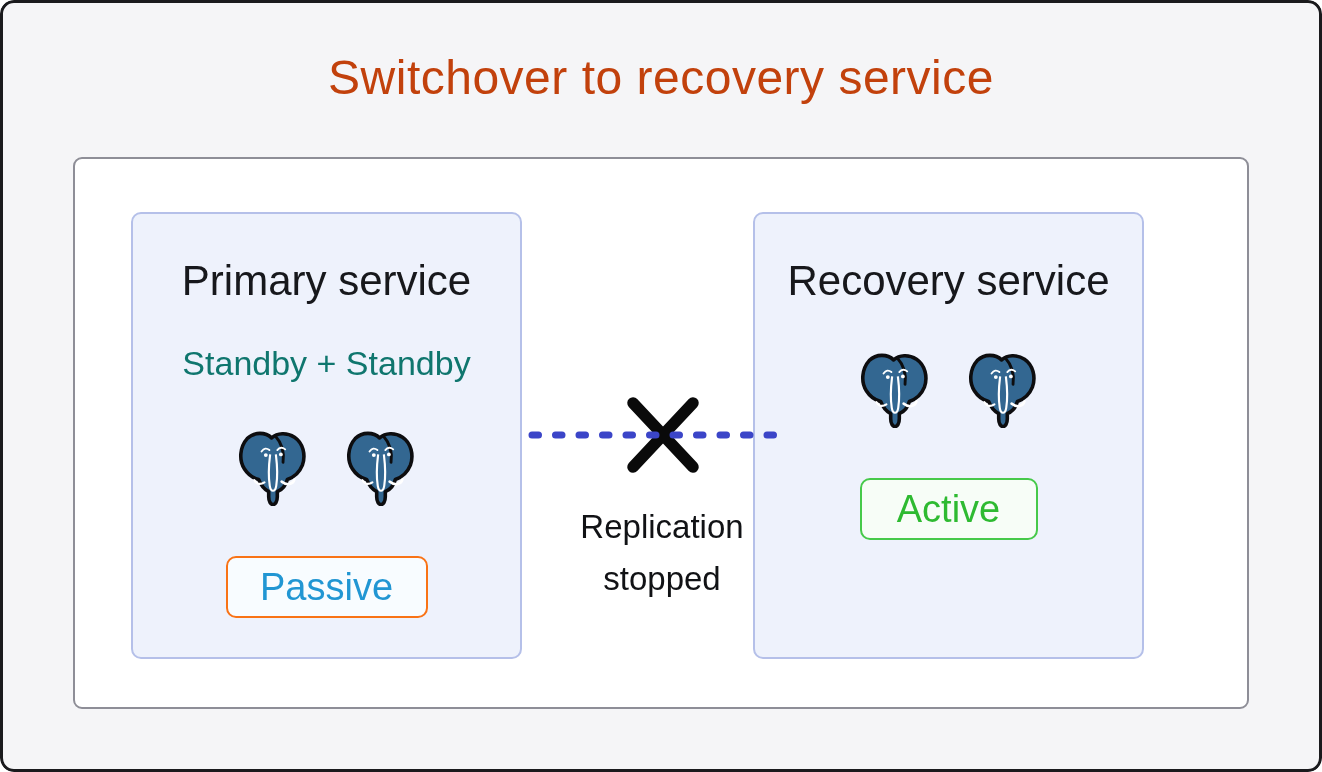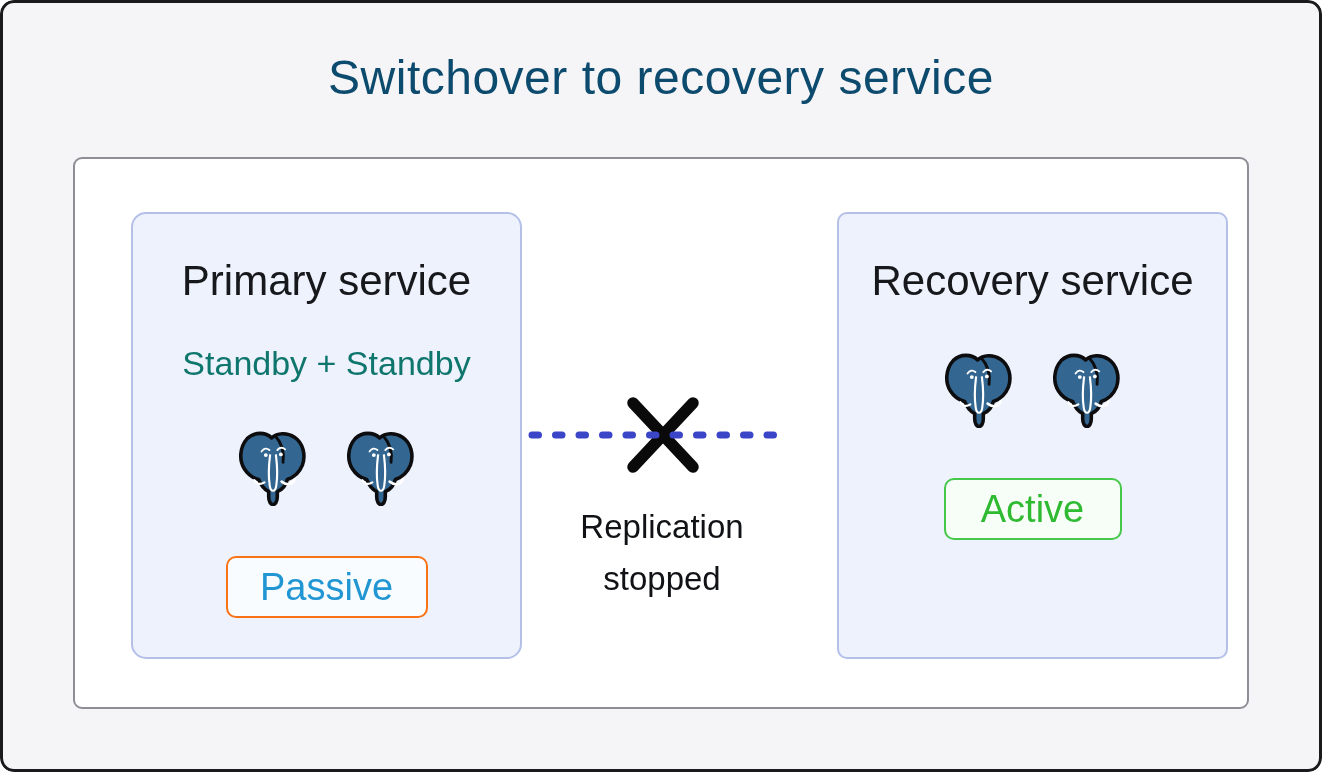--- a/index.html
+++ b/index.html
@@ -5,33 +5,33 @@
   html,body{margin:0;padding:0;background:#fff;}
   .stage{
     position:relative;width:1322px;height:772px;
     background:#f5f5f7;border-radius:14px;overflow:hidden;
     font-family:"Liberation Sans", sans-serif;color:#121316;
   }
   .frame{position:absolute;inset:0;border-radius:14px;
     box-shadow:inset 0 0 0 3px #1a1a1d;pointer-events:none;z-index:50;}
   .title{
     position:absolute;top:52px;left:0;width:100%;text-align:center;
-    font-size:48px;line-height:1.1;color:#0c4a6e;letter-spacing:0.5px;
+    font-size:48px;line-height:1.1;color:#c2410c;letter-spacing:0.5px;
   }
   .panel{
     position:absolute;left:73px;top:157px;width:1176px;height:552px;
     background:#ffffff;border:2px solid #8e8e97;border-radius:9px;box-sizing:border-box;
   }
   .card{
     position:absolute;top:212px;width:391px;height:447px;box-sizing:border-box;
     background:#eef2fc;border:2px solid #b5c0e9;border-radius:10px;
     display:flex;flex-direction:column;align-items:center;z-index:2;
   }
-  .card.left{left:131px;border-radius:15px;}
-  .card.right{left:837px;}
+  .card.left{left:131px;}
+  .card.right{left:753px;}
   .card-title{margin-top:46px;font-size:42px;line-height:1;color:#17181c;}
   .card-sub{margin-top:44px;font-size:34px;line-height:1;color:#0f766e;}
   .icons{margin-top:50px;display:flex;gap:36px;align-items:center;}
   .pg-icon{width:72px;height:76px;display:block;}
   .badge{
     margin-top:50px;height:62px;display:flex;align-items:center;justify-content:center;
     border-radius:10px;font-size:38px;box-sizing:border-box;background:#fff;
   }
   .badge.passive{width:202px;border:2px solid #f97316;color:#2196d3;background:#f8fcff;}
   .badge.active{width:178px;border:2px solid #46c94a;color:#2eba31;background:#f7fdf7;}

